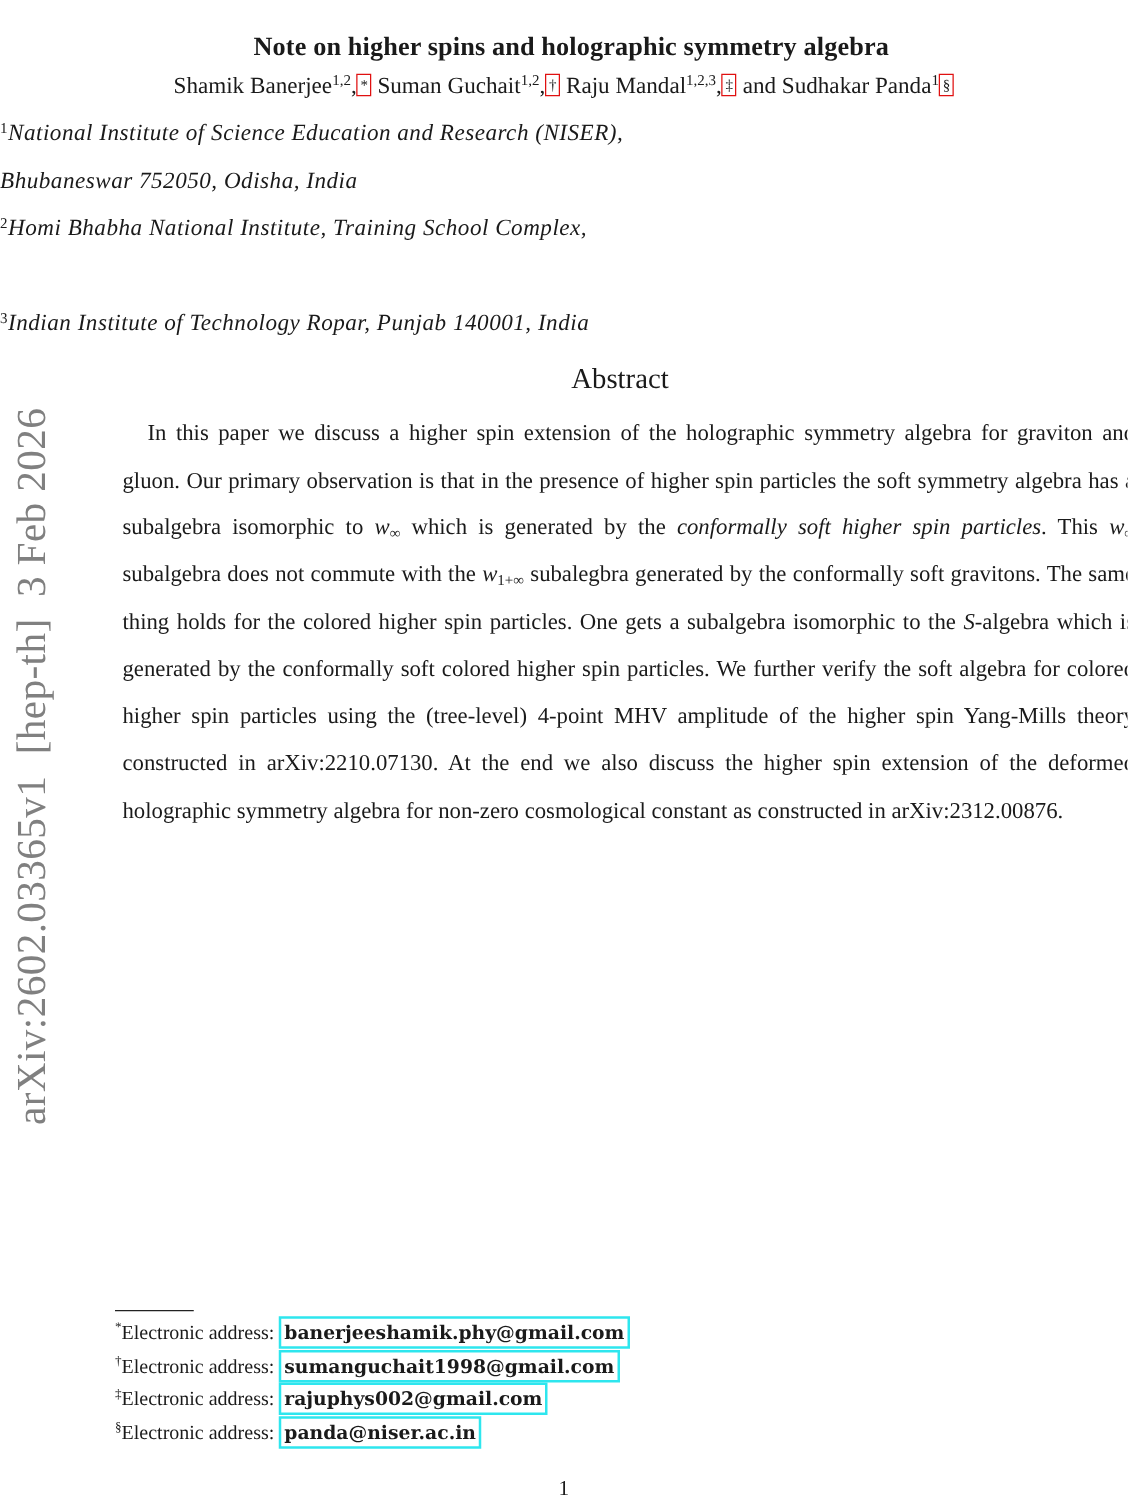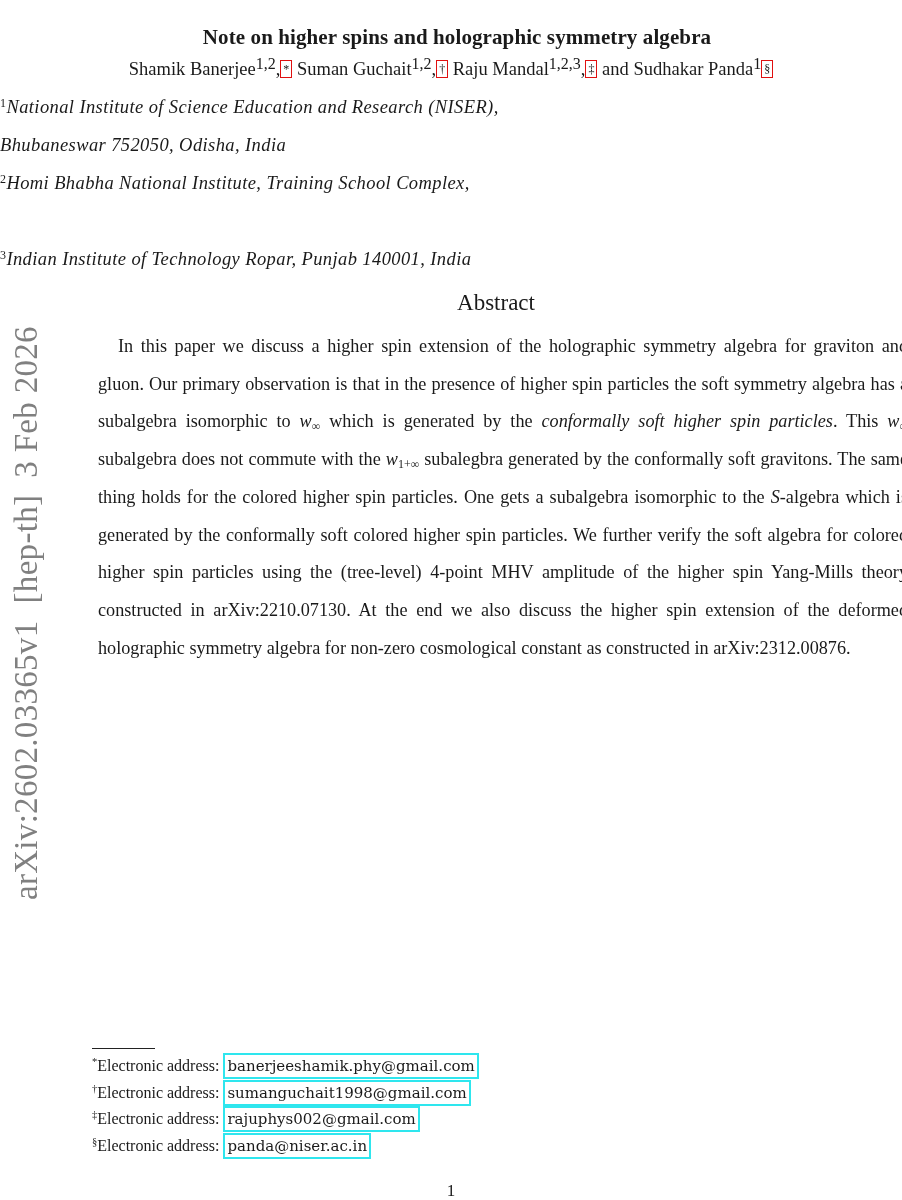--- a/index.html
+++ b/index.html
@@ -33,21 +33,21 @@
     }
     .authors {
       position: absolute;
       left: 100px; right: 0;
       top: 56px;
       text-align: center;
       font-size: 18.5px;
       line-height: 26px;
     }
     .authors sup {
-      font-size: 16px;
+      font-size: 12px;
       vertical-align: 6px;
       line-height: 0;
     }
     .fnlink {
       display: inline-block;
       border: 1.6px solid #e01010;
       padding: 0 1px;
       font-size: 12px;
       line-height: 16px;
       height: 18px;
@@ -131,20 +131,21 @@
       line-height: 0;
     }
     .email {
       display: inline-block;
       border: 2px solid #2ee6ee;
       padding: 0 2px;
       line-height: 22px;
       margin-left: 4px;
       font-family: "DejaVu Serif", "Liberation Serif", serif;
       font-size: 15px;
+      font-weight: bold;
     }
     .page-number {
       position: absolute;
       left: 0; right: 0;
       top: 1181px;
       text-align: center;
       font-size: 17px;
       line-height: 20px;
     }
   </style>

